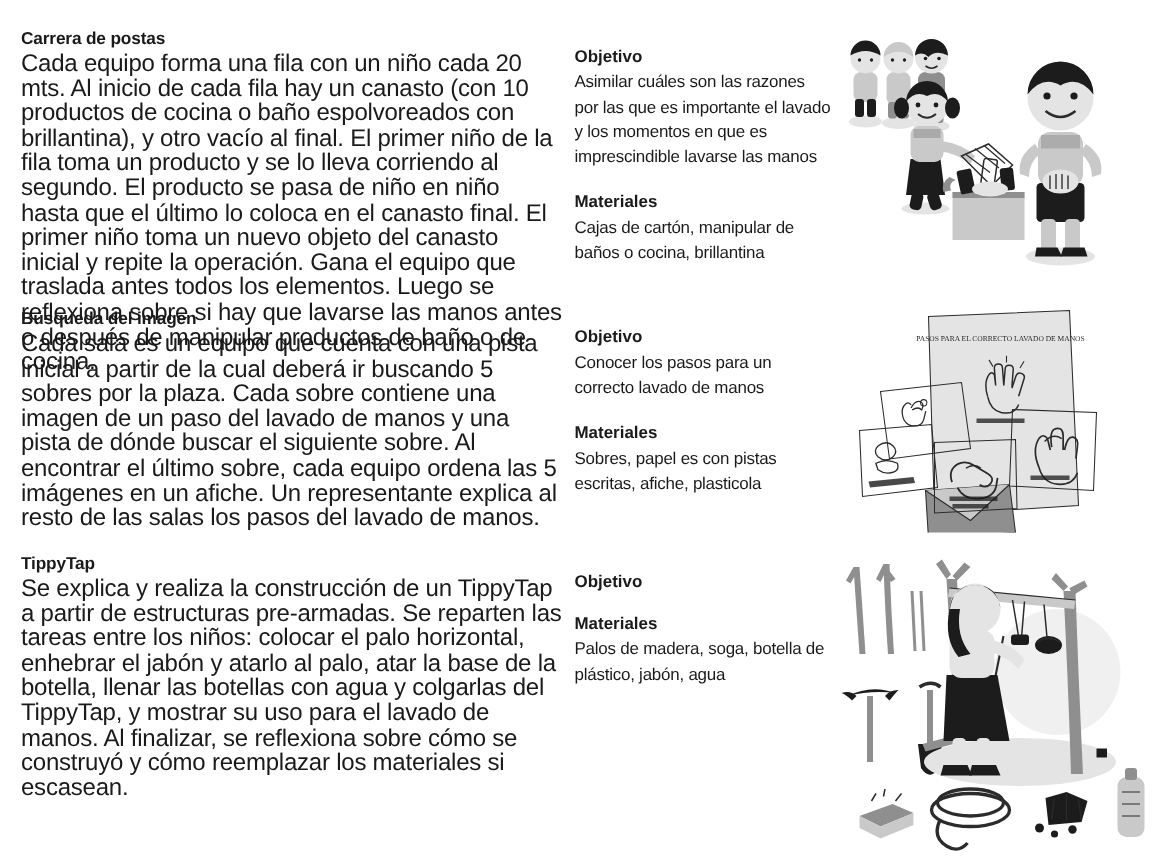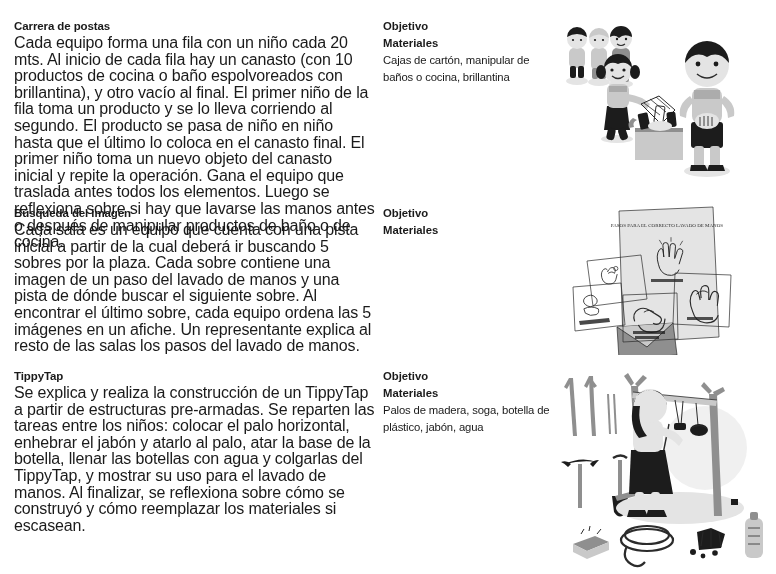--- a/index.html
+++ b/index.html
@@ -59,21 +59,21 @@
   .act-body {
     font-size: 16px;
     line-height: 16.6px;
     margin: 0;
     letter-spacing: -0.15px;
   }
   .meta-head {
     font-weight: bold;
     font-size: 11.3px;
     line-height: 16px;
-    margin: 0 0 1px 0;
+    margin: 12px 0 1px 0;
   }
   .meta-body {
     font-size: 11.3px;
     line-height: 16.6px;
     margin: 0 0 14px 0;
     letter-spacing: -0.15px;
   }
   .meta-body.last { margin-bottom: 0; }
 
   .art-svg { display: block; }
@@ -92,20 +92,21 @@
 <div class="page">
 
   <section class="activity act-1">
     <div class="col-desc">
       <h2 class="act-title">Carrera de postas</h2>
       <p class="act-body">Cada equipo forma una fila con un niño cada 20 mts. Al inicio de cada fila hay un canasto (con 10 productos de cocina o baño espolvoreados con brillantina), y otro vacío al final. El primer niño de la fila toma un producto y se lo lleva corriendo al segundo. El producto se pasa de niño en niño hasta que el último lo coloca en el canasto final. El primer niño toma un nuevo objeto del canasto inicial y repite la operación. Gana el equipo que traslada antes todos los elementos. Luego se reflexiona sobre si hay que lavarse las manos antes o después de manipular productos de baño o de cocina.</p>
     </div>
 
     <div class="col-meta">
       <h3 class="meta-head">Objetivo</h3>
+      <p class="meta-body">Asimilar cuáles son las razones por las que es importante el lavado y los momentos en que es imprescindible lavarse las manos</p>
       <h3 class="meta-head">Materiales</h3>
       <p class="meta-body last">Cajas de cartón, manipular de baños o cocina, brillantina</p>
     </div>
 
     <div class="col-art">
       <svg class="art-svg" width="216" height="165" viewBox="0 0 216 165">
 
         <g>
 
           <ellipse class="tone-xl" cx="22" cy="63" rx="11" ry="4"></ellipse>
@@ -192,21 +193,23 @@
   </section>
 
   <section class="activity act-2">
     <div class="col-desc">
       <h2 class="act-title">Búsqueda del imagen</h2>
       <p class="act-body">Cada sala es un equipo que cuenta con una pista inicial a partir de la cual deberá ir buscando 5 sobres por la plaza. Cada sobre contiene una imagen de un paso del lavado de manos y una pista de dónde buscar el siguiente sobre. Al encontrar el último sobre, cada equipo ordena las 5 imágenes en un afiche. Un representante explica al resto de las salas los pasos del lavado de manos.</p>
     </div>
 
     <div class="col-meta">
       <h3 class="meta-head">Objetivo</h3>
+      <p class="meta-body">Conocer los pasos para un correcto lavado de manos</p>
       <h3 class="meta-head">Materiales</h3>
+      <p class="meta-body last">Sobres, papel es con pistas escritas, afiche, plasticola</p>
     </div>
 
     <div class="col-art">
       <svg class="art-svg" width="216" height="150" viewBox="0 0 216 150">
 
         <g>
           <path class="tone-xl" d="M64 6 l94 -4 l6 130 l-96 6 z"></path>
           <path class="ln" stroke-width="0.7" d="M64 6 l94 -4 l6 130 l-96 6 z"></path>
           <text x="112" y="22" font-size="5" text-anchor="middle" font-family="'Liberation Serif', serif" fill="#2b2b2b">PASOS PARA EL CORRECTO LAVADO DE MANOS</text>
 

